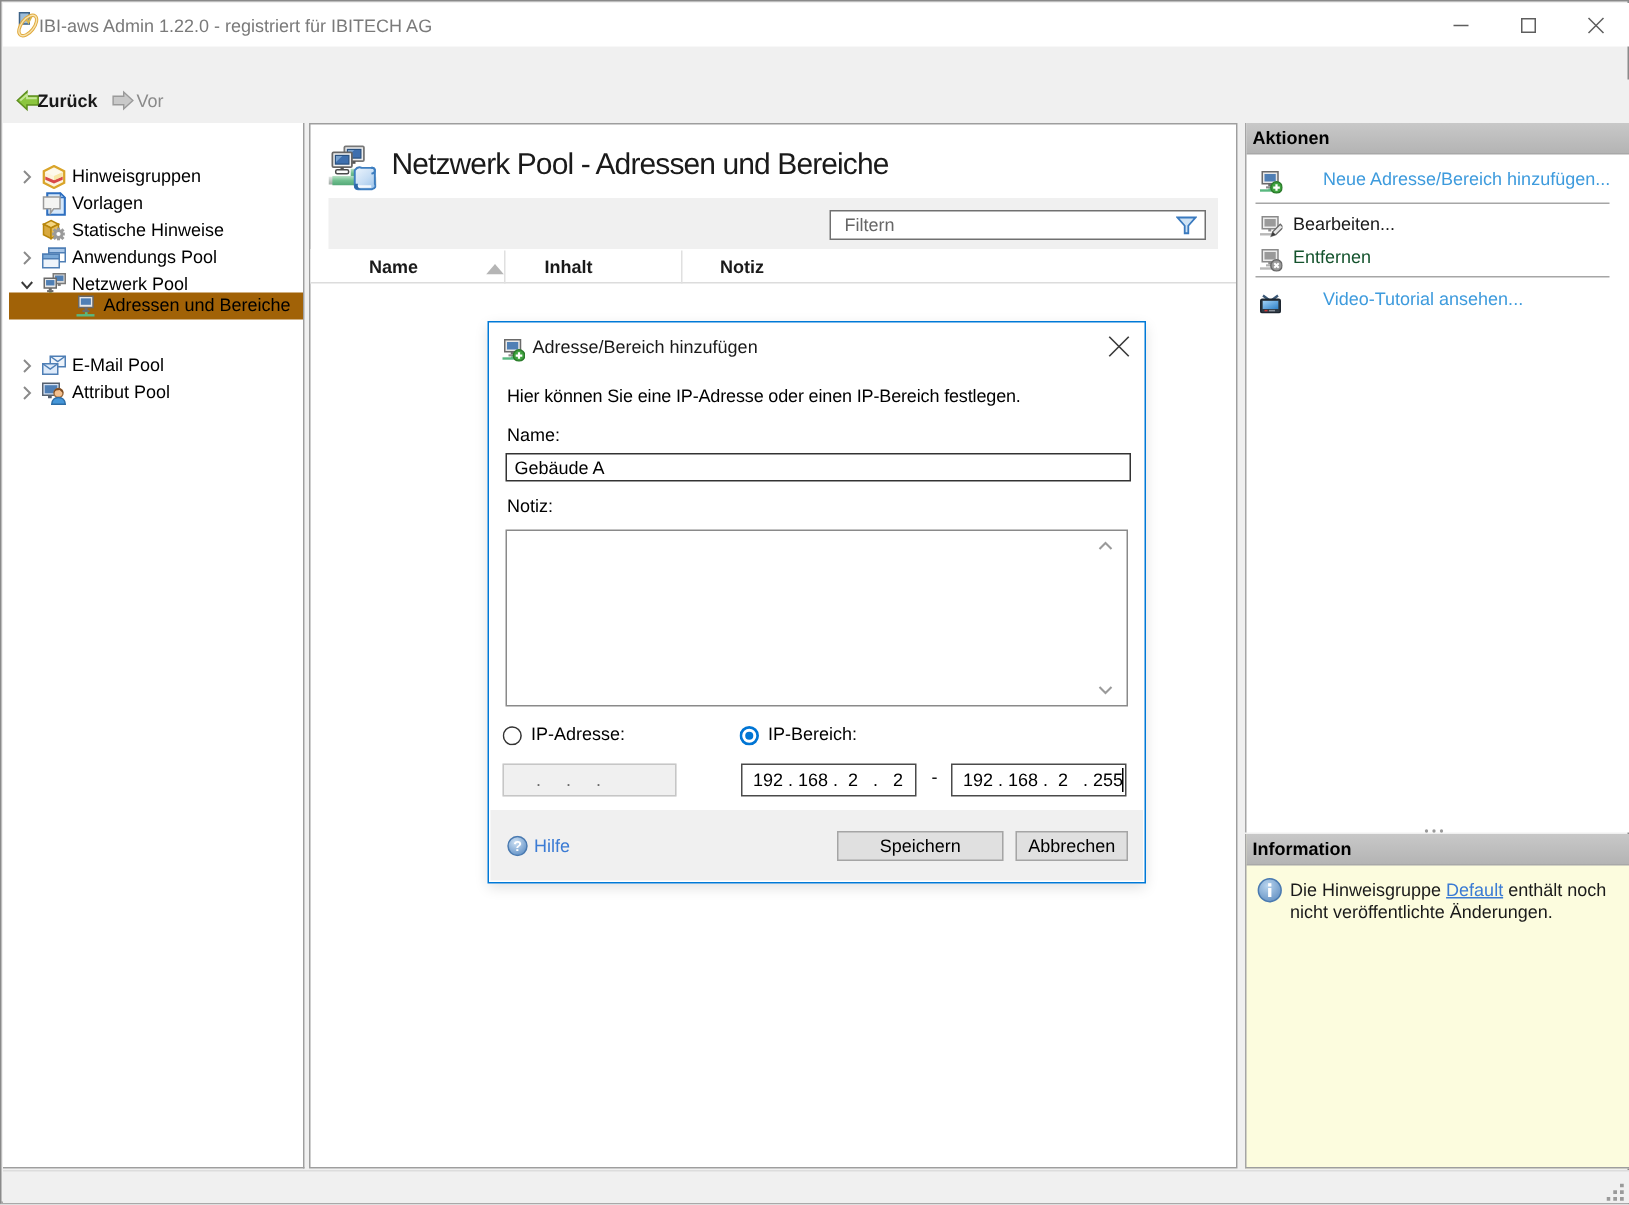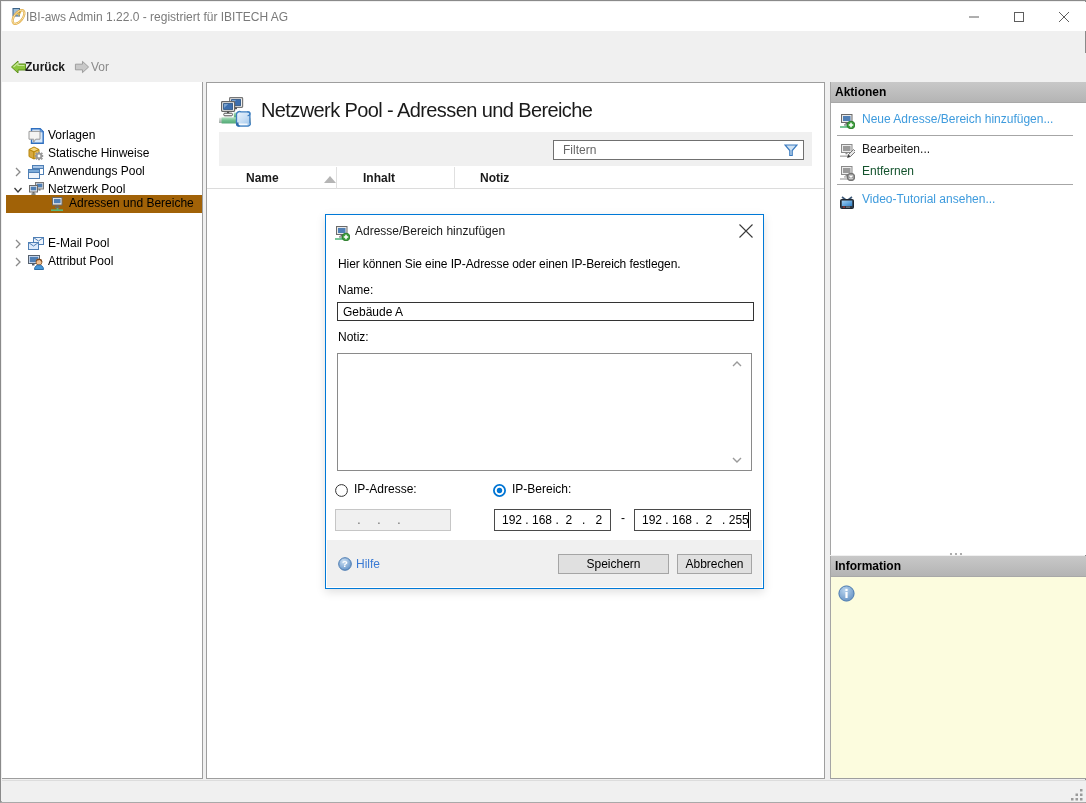--- a/index.html
+++ b/index.html
@@ -33,21 +33,21 @@
 #thead { position:absolute; left:0px; top:83px; width:617px; height:23px; background:#fff; border-bottom:1px solid #dcdcdc; font-weight:bold; color:#1a1a1a; }
 #thead .col { position:absolute; top:5px;padding-left:16px; }
 .colsep { position:absolute; top:1px; width:1px; height:22px; background:#e0e0e0; }
 
 #actions { position:absolute; left:829px; top:81px; width:256px; height:473px; background:#fff; border-left:1px solid #a5a5a5; }
 .actrow { position:absolute; left:31px; font-size:12px; white-space:nowrap; }
 .acticon { position:absolute; left:8px; width:16px; height:16px; }
 .actsep { position:absolute; left:6px; width:236px; height:1px; background:#a6a6a6; }
 #info { position:absolute; left:829px; top:555px; width:256px; height:223px; background:#fcfcde; border-bottom:1px solid #9e9e9e; border-left:1px solid #a5a5a5; }
 .link { color:#3b7bd4; }
-.bluelink { color:#3e9bdd; }
+.bluelink { color:#3e9bdd;margin-left:20px; }
 
 #status { position:absolute; left:1px; top:779px; width:1084px; height:22px; background:#f0f0f0; border-top:1px solid #dcdcdc; }
 
 #dialog { position:absolute; left:324px; top:213px; width:439px; height:375px; background:#fff; border:1px solid #0079d7; box-shadow:0 3px 9px rgba(0,0,0,0.13); }
 #dlgfooter { position:absolute; left:1px; bottom:1px; width:435px; height:47px; background:#f0f0f0; }
 .din { position:absolute; background:#fff; border:1px solid #333; } .din span { white-space:nowrap; }
 .btn { position:absolute; height:20px; background:#e0e0e0; border:1px solid #a5a5a5; text-align:center; line-height:18px; font-size:12px; }
 </style>
 </head>
 <body>
@@ -83,20 +83,32 @@
       <path d="M3.5 8 L8 4 L8 6.5 L14.5 6.5" fill="none" stroke="#c7e79a" stroke-width="1.2"></path>
     </svg>
     <span class="abs" style="left:23px;top:7px;font-weight:bold;color:#1a1a1a">Zurück</span>
     <svg class="abs" style="left:72px;top:6px" width="16" height="16" viewBox="0 0 17 16">
       <path d="M15.5 8 L9 2 L9 5 L1.5 5 L1.5 11 L9 11 L9 14 Z" fill="#c9c9c9" stroke="#9a9a9a" stroke-width="1"></path>
     </svg>
     <span class="abs" style="left:89px;top:7px;color:#8a8a8a">Vor</span>
   </div>
 
   <div id="nav">
+    <div class="trow" style="top:27px">
+      <svg class="chev" viewBox="0 0 10 10">
+          <path d="M3 1 L7 5 L3 9" fill="none" stroke="#8a8a8a" stroke-width="1.3"></path>
+        </svg>
+      <svg class="ticon" style="left:26px" viewBox="0 0 16 16">
+          <polygon points="8,0.7 14.8,4.2 14.8,11.8 8,15.3 1.2,11.8 1.2,4.2" fill="#fcf4dd" stroke="#d9a429" stroke-width="1.5"></polygon>
+          <polygon points="2.2,4.8 8,7.4 13.8,4.8 8,2.1" fill="#fdf9ec"></polygon>
+          <polygon points="2.2,7.6 8,10.1 13.8,7.6 13.8,9.9 8,12.4 2.2,9.9" fill="#d94848"></polygon>
+          <polygon points="8,7.4 13.8,4.8 13.8,7.6 8,10.1" fill="#f6e49a" opacity="0.8"></polygon>
+        </svg>
+      <span class="lbl" style="left:46px">Hinweisgruppen</span>
+    </div>
     <div class="trow" style="top:45px">
       <svg class="ticon" style="left:26px" viewBox="0 0 16 16">
           <path d="M3.5 0.8 L12.2 0.8 L15.2 3.8 L15.2 15.2 L3.5 15.2 Z" fill="#d6e8fb" stroke="#2e6fc0" stroke-width="1.4"></path>
           <path d="M12.2 0.8 L12.2 3.8 L15.2 3.8 Z" fill="#8fb8e8" stroke="#2e6fc0" stroke-width="0.8"></path>
           <path d="M1 3.4 L12 3.4 L12 11.2 L7.8 11.2 L5.6 14.2 L5.8 11.2 L1 11.2 Z" fill="#f4f4f2" stroke="#9a9a9a" stroke-width="1"></path>
         </svg>
       <span class="lbl" style="left:46px">Vorlagen</span>
     </div>
     <div class="trow" style="top:63px">
       <svg class="ticon" style="left:26px" viewBox="0 0 16 16">
@@ -319,20 +331,21 @@
         <circle cx="8.5" cy="8.5" r="7.6" fill="url(#ig)" stroke="#4a7ab0"></circle>
         <defs>
           <radialGradient id="ig" cx="0.4" cy="0.3" r="0.9">
             <stop offset="0" stop-color="#b8d4ee"></stop>
             <stop offset="1" stop-color="#5585bb"></stop>
           </radialGradient>
         </defs>
         <rect x="7.4" y="7" width="2.2" height="6" fill="#fff"></rect>
         <rect x="7.4" y="3.8" width="2.2" height="2.2" fill="#fff"></rect>
       </svg>
+    <div class="abs" style="left:29px;top:30px;width:218px;line-height:15px;color:#1a1a1a">Die Hinweisgruppe <span class="link" style="text-decoration:underline">Default</span> enthält noch nicht veröffentlichte Änderungen.</div>
   </div>
 
   <div id="status">
     <svg class="abs" style="right:3px;bottom:1px" width="12" height="12">
         <g fill="#9a9a9a">
           <rect x="9" y="0" width="2.5" height="2.5"></rect>
           <rect x="4.5" y="4.5" width="2.5" height="2.5"></rect>
           <rect x="9" y="4.5" width="2.5" height="2.5"></rect>
           <rect x="0" y="9" width="2.5" height="2.5"></rect>
           <rect x="4.5" y="9" width="2.5" height="2.5"></rect>

